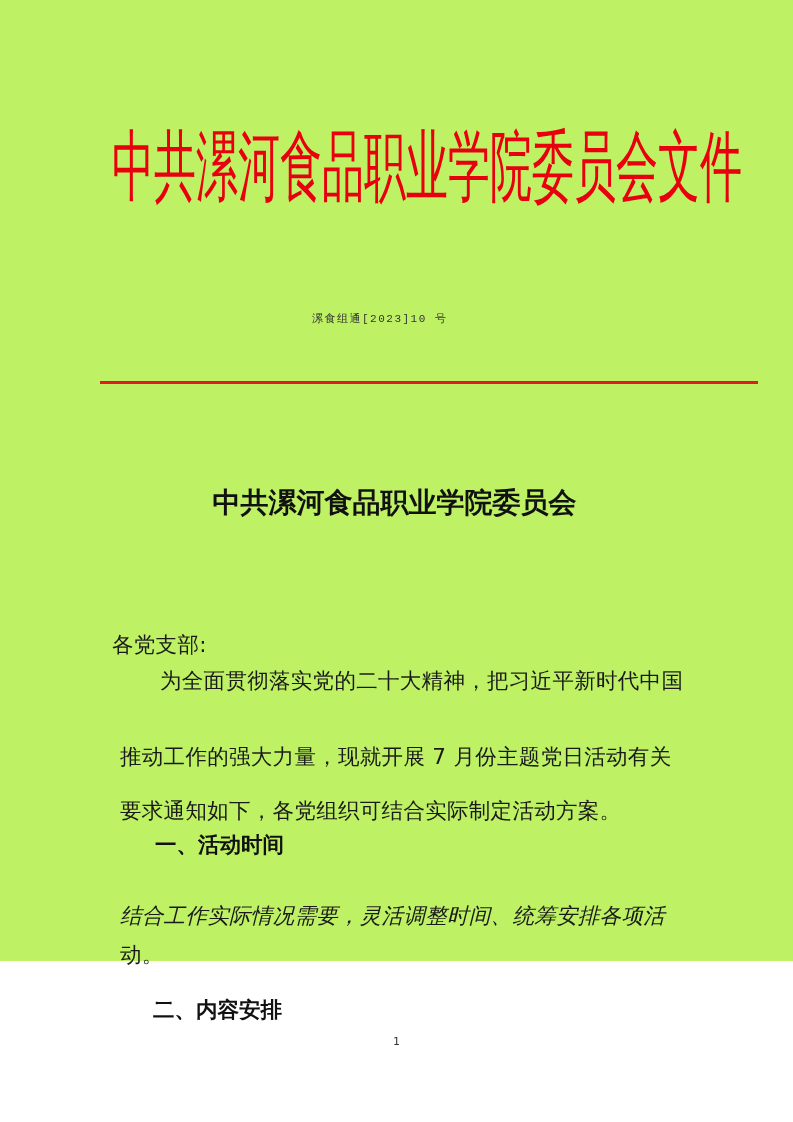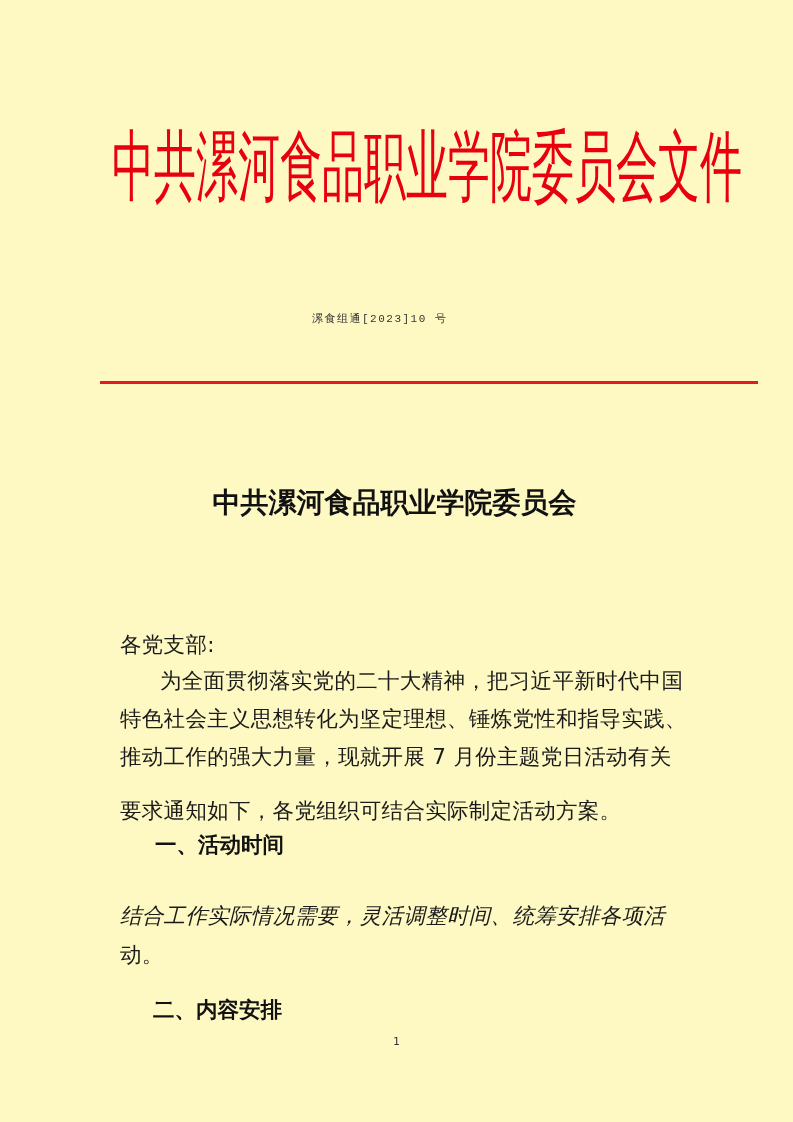--- a/index.html
+++ b/index.html
@@ -1,17 +1,17 @@
 <!DOCTYPE html>
 <html><head>
   <meta charset="utf-8">
   <style>
     html, body { margin: 0; padding: 0; background: #ffffff; }
     body { width: 793px; height: 1122px; position: relative; overflow: hidden; }
-    .page { position: absolute; left: 0; top: 0; width: 793px; height: 1122px; background: #fef9c3; }
+    .page { position: absolute; left: 0; top: 0; width: 793px; height: 961px; background: #bef264; }
 
     .red-header {
       position: absolute; left: 112px; top: 128px; width: 630px; height: 92px;
       color: #e8000f;
       font-family: "DejaVu Serif", "Liberation Serif", serif;
       font-size: 42px; line-height: 42px;
       letter-spacing: 0px;
       white-space: nowrap;
       transform-origin: left top;
       transform: scaleY(1.85);
@@ -53,24 +53,23 @@
 <div class="page">
 
   <div class="red-header">中共漯河食品职业学院委员会文件</div>
 
   <div class="doc-number">漯食组通[2023]10 号</div>
 
   <div class="red-rule"></div>
 
   <div class="title title-1">中共漯河食品职业学院委员会</div>
 
-  <div class="body-text" style="left:120px; top:630px;">各党支部:</div>
+  <div class="body-text" style="left:112px; top:630px;">各党支部:</div>
 
   <div class="body-text" style="left:160px; top:666px;">为全面贯彻落实党的二十大精神，把习近平新时代中国</div>
-  <div class="body-text" style="left:120px; top:704px;">特色社会主义思想转化为坚定理想、锤炼党性和指导实践、</div>
   <div class="body-text" style="left:120px; top:742px;">推动工作的强大力量，现就开展 7 月份主题党日活动有关</div>
   <div class="body-text" style="left:120px; top:780px;margin-top:16px;">要求通知如下，各党组织可结合实际制定活动方案。</div>
 
   <div class="heading" style="left:155px; top:818px;">一、活动时间</div>
 
   <div class="body-text" style="left:120px; top:901px;font-style:italic;">结合工作实际情况需要，灵活调整时间、统筹安排各项活</div>
   <div class="body-text" style="left:120px; top:940px;">动。</div>
 
   <div class="heading" style="left:153px; top:983px;">二、内容安排</div>
 

